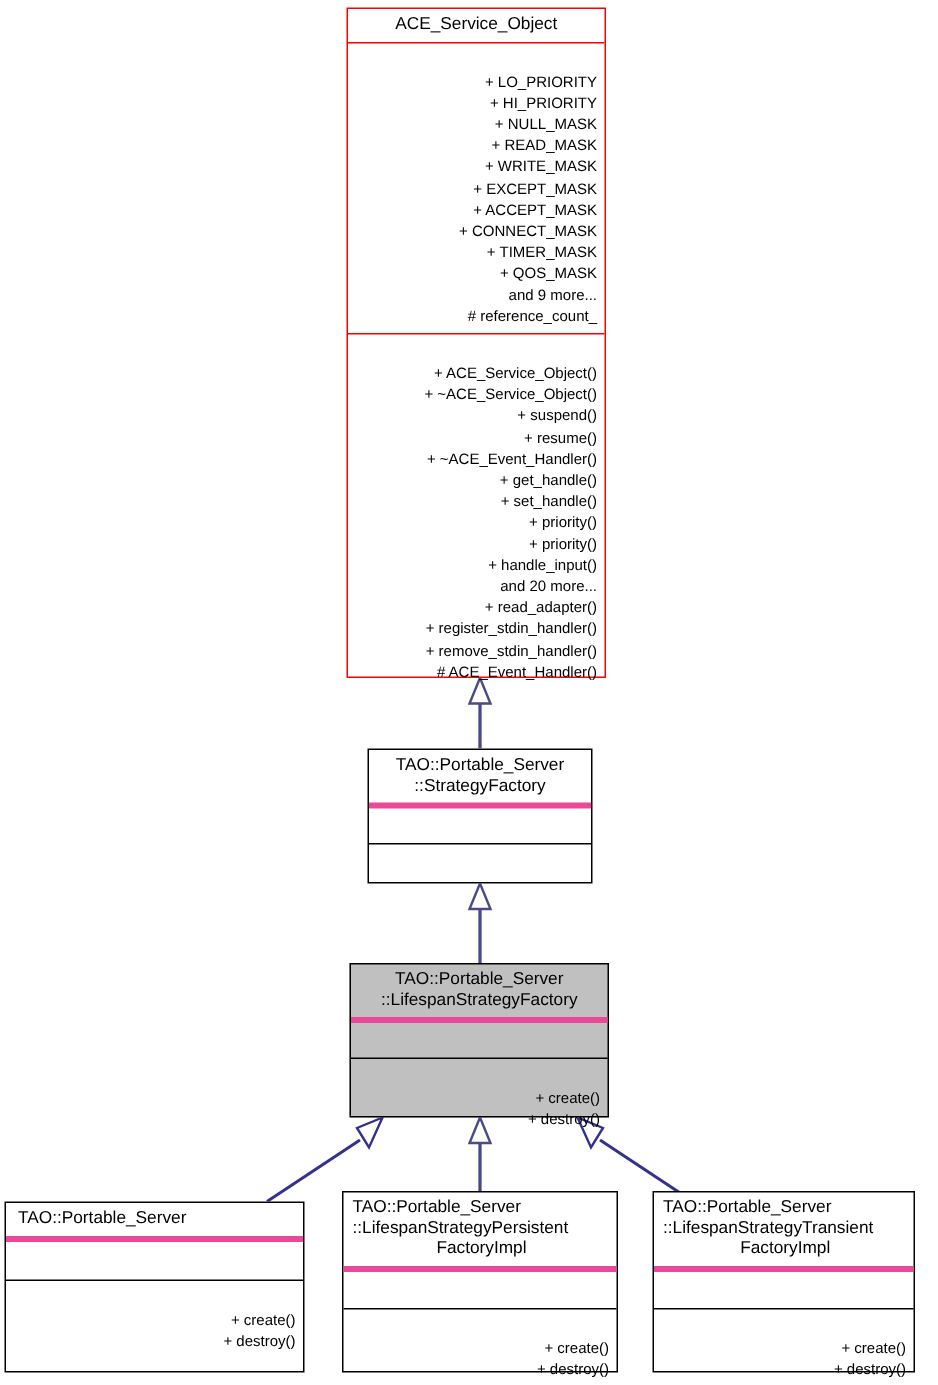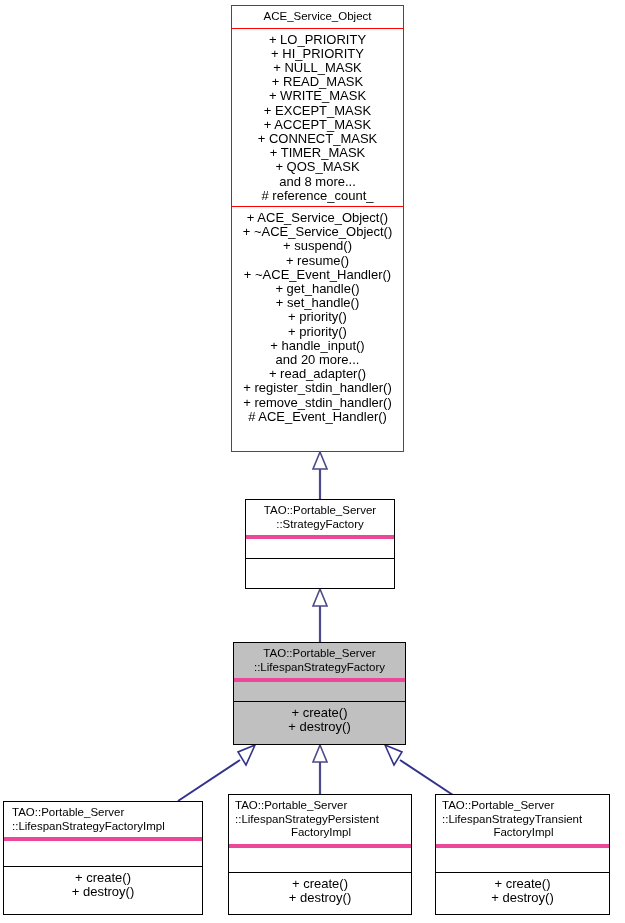--- a/index.html
+++ b/index.html
@@ -15,22 +15,22 @@
   .cls.red{border-color:#ff0000;}
   .cls.grey{background:#c0c0c0;}
 
   .cls-title{box-sizing:border-box;text-align:center;
              font-size:11.5px;line-height:13.5px;color:#000;
              padding:4px 4px 4px 4px;}
   .cls.red  > .cls-title{border-bottom:1px solid #ff0000;}
   .cls.blk  > .cls-title{border-bottom:4px solid #ec4899;}
 
   .cls-sect{box-sizing:border-box;
-            font-size:13px;line-height:14.2px;color:#000;
-            padding:4px 5px 3px 5px;text-align:center;}
+            font-size:10px;line-height:14.2px;color:#000;
+            padding:20px 5px 3px 5px;text-align:right;}
   .cls.red > .cls-sect.div{border-bottom:1px solid #ff0000;}
   .cls.blk > .cls-sect.div{border-bottom:1px solid #000000;}
   .cls-sect.empty{min-height:20px;}
   .cls-sect div{white-space:pre;}
 
   
   #wires{position:absolute;left:0;top:0;width:625px;height:923px;}
 </style>
 </head>
 <body>
@@ -71,21 +71,21 @@
       <div>+ LO_PRIORITY</div>
       <div>+ HI_PRIORITY</div>
       <div>+ NULL_MASK</div>
       <div>+ READ_MASK</div>
       <div>+ WRITE_MASK</div>
       <div>+ EXCEPT_MASK</div>
       <div>+ ACCEPT_MASK</div>
       <div>+ CONNECT_MASK</div>
       <div>+ TIMER_MASK</div>
       <div>+ QOS_MASK</div>
-      <div>and 8 more...</div>
+      <div>and 9 more...</div>
       <div># reference_count_</div>
     </div>
     <div class="cls-sect">
       <div>+ ACE_Service_Object()</div>
       <div>+ ~ACE_Service_Object()</div>
       <div>+ suspend()</div>
       <div>+ resume()</div>
       <div>+ ~ACE_Event_Handler()</div>
       <div>+ get_handle()</div>
       <div>+ set_handle()</div>
@@ -116,21 +116,20 @@
     <div class="cls-sect div empty"></div>
     <div class="cls-sect">
       <div>+ create()</div>
       <div>+ destroy()</div>
     </div>
   </div>
 
   <div class="cls blk" style="left:3px;top:801px;width:200px;height:114px;">
     <div class="cls-title" style="text-align:left;padding-left:8px;">
       <div>TAO::Portable_Server</div>
-      <div>::LifespanStrategyFactoryImpl</div>
     </div>
     <div class="cls-sect div empty" style="min-height:26px;"></div>
     <div class="cls-sect">
       <div>+ create()</div>
       <div>+ destroy()</div>
     </div>
   </div>
 
   <div class="cls blk" style="left:228px;top:794px;width:184px;height:121px;">
     <div class="cls-title" style="text-align:left;padding-left:6px;">

